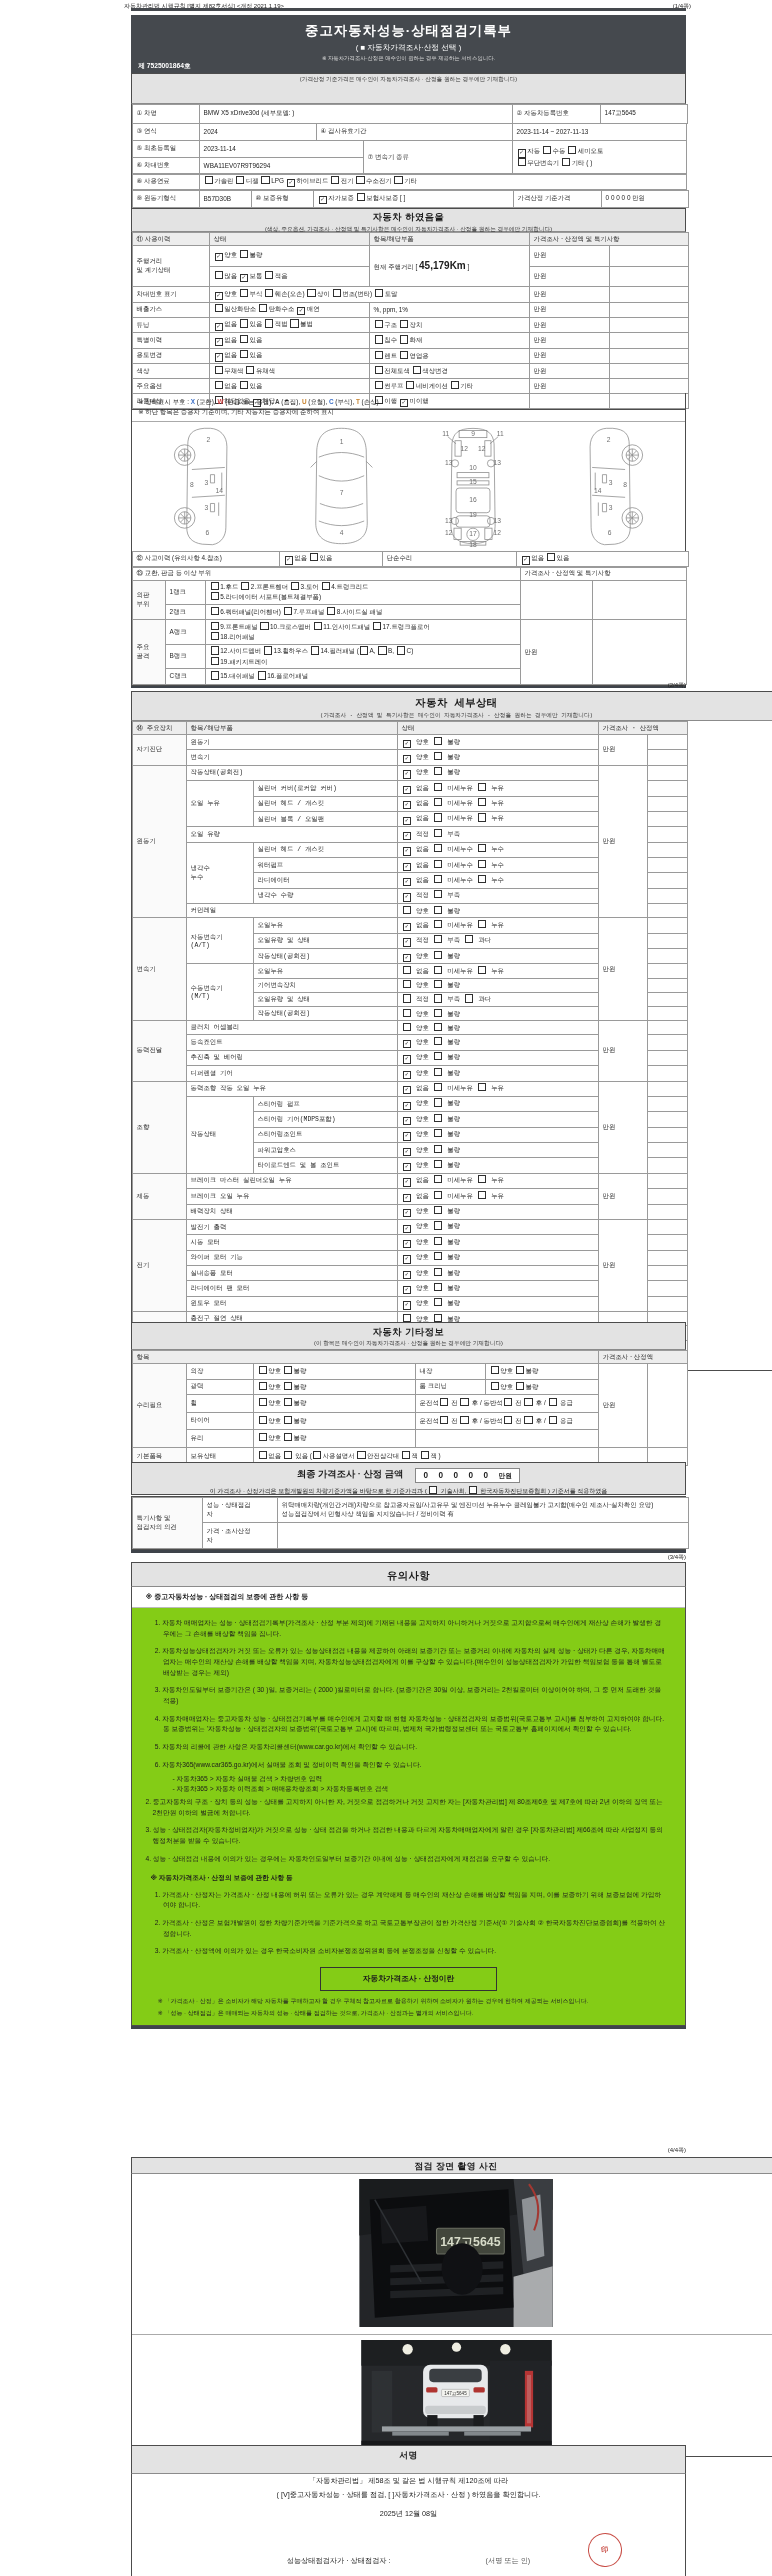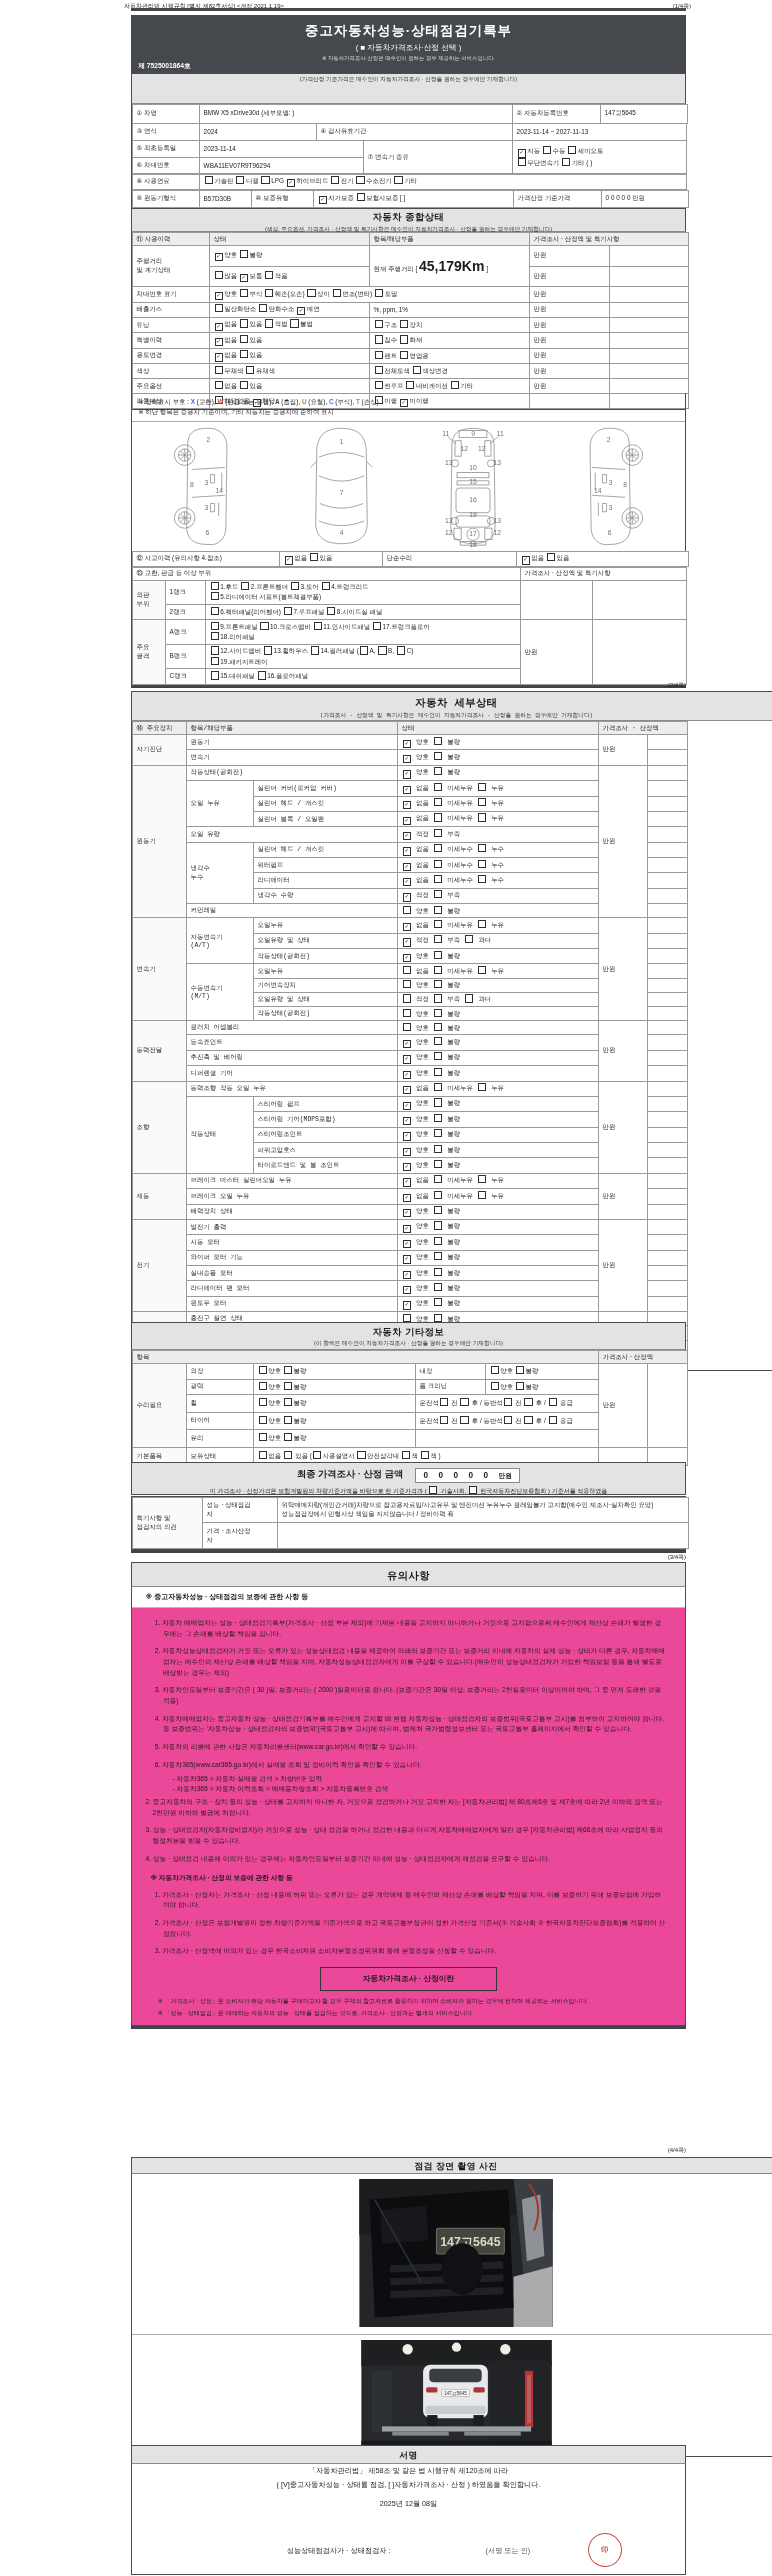--- a/index.html
+++ b/index.html
@@ -25,34 +25,34 @@
   table.f td,table.f th{border:0.5px solid #9a9a9a;font-size:6.4px;font-weight:normal;text-align:left;
         padding:1.5px 3.6px;vertical-align:middle;box-sizing:border-box;word-break:keep-all;}
   table.f th{background:#ededed;}
   .wrap2{border-left:1px solid #4c4c4c;border-right:1px solid #4c4c4c;border-bottom:1px solid #4c4c4c;box-sizing:border-box;}
   .band{height:2.6px;background:#3e434a;}
   td.ctr,th.ctr{text-align:center;}
   td.dev{background:#fafafa;text-align:left;}
   td.pr{text-align:center;}
   td.bl{background:#fff;}
   .h40 td{height:20.6px;}
-  .mil{font-size:14px;font-weight:bold;}
+  .mil{font-size:10px;font-weight:bold;}
   
   .cb{display:inline-block;width:6.2px;height:6.2px;border:1px solid #303030;background:#fff;margin:0 1.5px 0 1px;
       vertical-align:-1px;line-height:5.2px;text-align:center;font-size:5.7px;font-weight:bold;color:#111;}
   .cb.on{color:#111;}
   .pgmark{position:absolute;font-size:6px;color:#222;}
   
   .diagrow{display:flex;justify-content:space-around;padding:2.1px 15.5px;background:#fff;}
   .diagrow svg{display:block;}
   .dn{fill:#6f6f6f;font-size:13px;font-family:"Liberation Sans",sans-serif;}
   .dln{stroke:#8b8b8b;fill:none;stroke-width:1.5;}
   
   .ncap{font-size:7px;font-weight:bold;padding:5.2px 13.4px;border-bottom:0.5px solid #bbb;background:#fff;}
-  .nbody{padding:9.3px 17.5px 5.2px;font-size:6.7px;line-height:1.62;background:#ec4899;}
+  .nbody{padding:9.3px 17.5px 5.2px;font-size:6.7px;line-height:1.62;background:#84cc16;}
   .ni{margin:0 0 6.7px 13.4px;text-indent:-8.2px;}
   .nd{margin:-3.1px 0 2.1px 23px;}
   .nl1{margin:0 0 6.7px 3.1px;text-indent:-7.2px;}
   .nhead{font-weight:bold;margin:8.2px 0 6.2px 1px;}
   .nbox{width:170px;margin:10.3px auto 6.2px;border:1px solid #333;text-align:center;font-weight:bold;font-size:7.7px;padding:4.6px 2.1px;}
   .nfoot{font-size:6px;color:#222;margin:1.5px 0 1.5px 8.2px;}
   
   .photorow{padding:5.2px 0;text-align:center;background:#fff;}
   .photorow + .photorow{border-top:0.5px solid #aaa;}
   
@@ -174,21 +174,21 @@
                 <td class="ctr">0  0  0  0  0 <span style="font-size:6.2px">만원</span></td>
               </tr>
             </tbody>
           </table>
         </div>
       <div class="band"></div>
     </div>
 
     <div class="abs" style="top:208px;width:555px;">
       <div class="ghead" style="height:24px;">
-        <div class="h1" style="font-size:9.3px;padding-top:2.1px;">자동차 종합상태</div>
+        <div class="h1" style="font-size:9.3px;padding-top:2.1px;">자동차 하였음을</div>
         <div class="h2" style="padding-bottom:2.1px;">(색상, 주요옵션, 가격조사 · 산정액 및 특기사항은 매수인이 자동차가격조사 · 산정을 원하는 경우에만 기재합니다)</div>
       </div>
       <div id="compTable" class="wrap2">
           <table class="f">
             <colgroup>
               <col style="width:77px">
               <col style="width:160px">
               <col style="width:160px">
               <col style="width:80px">
               <col style="width:79px">
@@ -858,21 +858,21 @@
             <rect x="40" y="168" width="290" height="10" fill="#9aa0a4"></rect>
             <rect x="60" y="178" width="110" height="8" fill="#82888c"></rect>
             <rect x="200" y="178" width="110" height="8" fill="#82888c"></rect>
             <rect x="0" y="196" width="370" height="16" fill="#17181a"></rect>
           </svg>
         </div>
       </div>
     </div>
 
     <div class="abs" style="top:2445px;width:555px;">
-      <div class="ghead small" style="height:19px;">
+      <div class="ghead small" style="height:29px;">
         <div class="h1" style="padding-top:4.1px;">서명</div>
       </div>
       <div class="wrap2 signbody" style="height:111px;">
         <div>「자동차관리법」 제58조 및 같은 법 시행규칙 제120조에 따라</div>
         <div>( [V]중고자동차성능 · 상태를 점검, [  ]자동차가격조사 · 산정 ) 하였음을 확인합니다.</div>
         <div style="margin-top:5.2px;">2025년 12월 08일</div>
         <div class="signer">
           <span>성능상태점검자가 · 상태점검자 :</span>
           <span style="margin-left:93px;color:#555;">(서명 또는 인)</span>
         </div>

